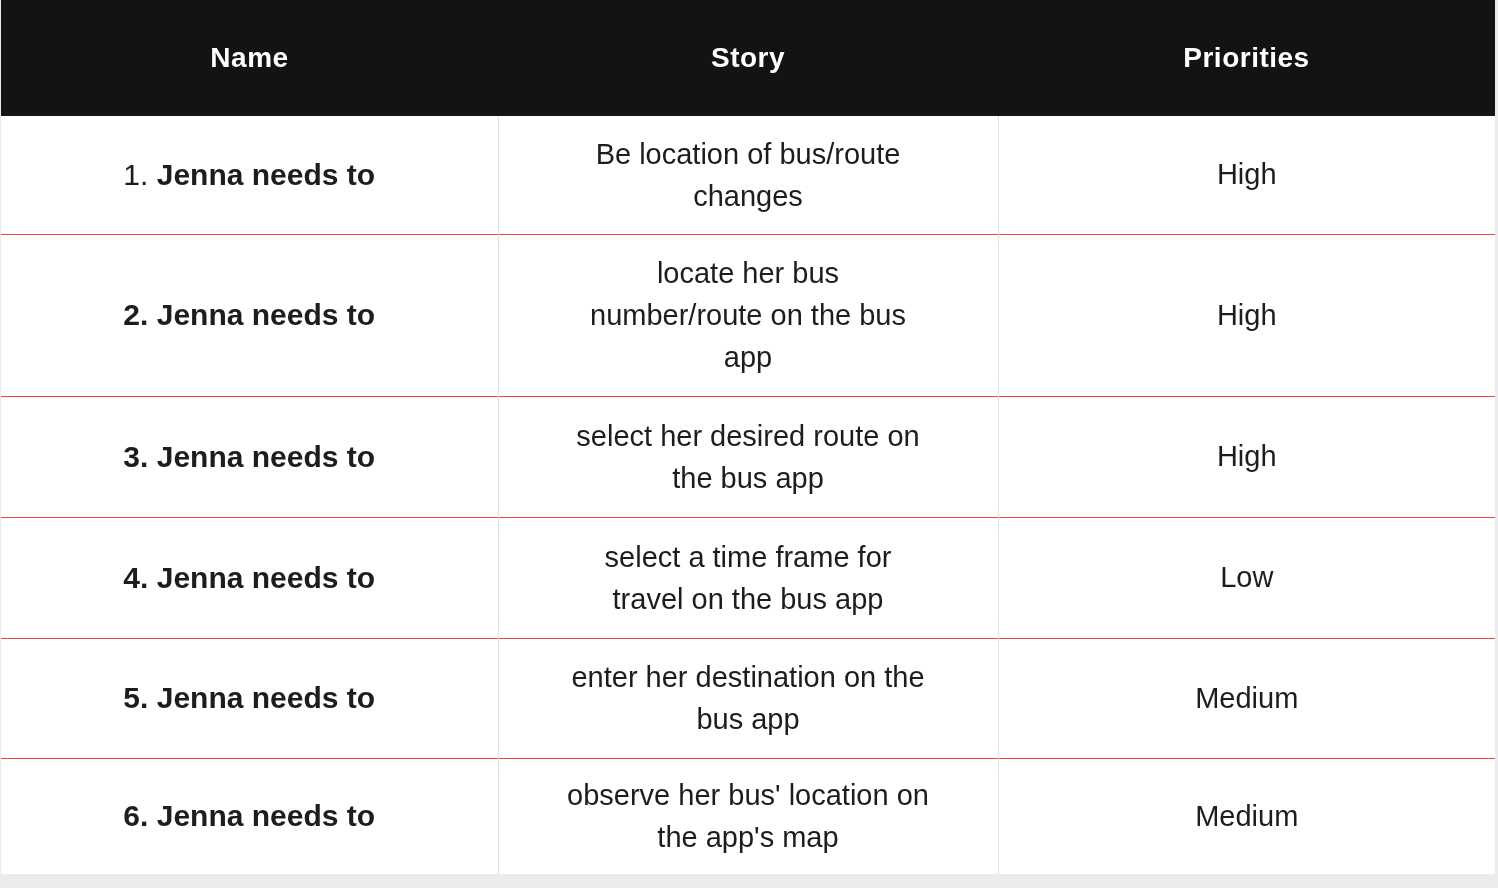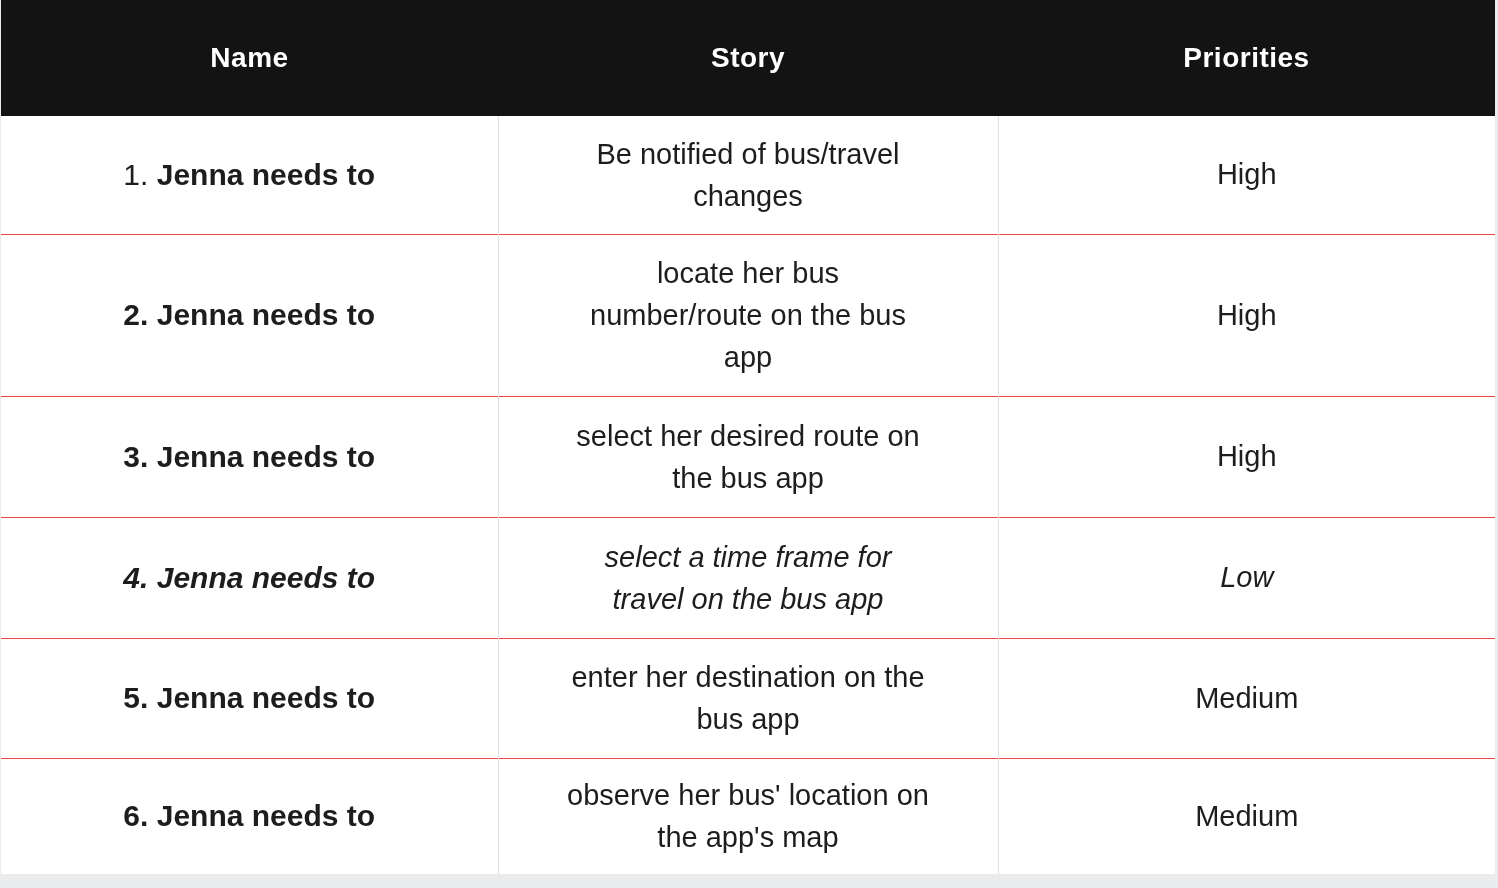--- a/index.html
+++ b/index.html
@@ -45,21 +45,21 @@
     vertical-align: middle;
     color: #1d1d1f;
     background: #ffffff;
     padding: 8px 20px;
   }
   tbody tr:first-child td { border-top: none; }
   tbody td + td { border-left: 1px solid #e0e0e0; }
   tbody tr:nth-child(1) { height: 118px; }
   tbody tr:nth-child(2) { height: 162px; }
   tbody tr:nth-child(3) { height: 121px; }
-  tbody tr:nth-child(4) { height: 121px; font-style: italic; }
+  tbody tr:nth-child(4) { height: 121px; }
   tbody tr:nth-child(5) { height: 120px; }
   tbody tr:nth-child(6) { height: 116px; }
 
   .name-cell { font-size: 30px; }
   .name-cell .num { font-weight: 400; }
   .name-cell .num.b { font-weight: 700; }
   .name-cell .name-text { font-weight: 700; text-align: center; }
 
   .story-cell {
     font-size: 29px;
@@ -80,21 +80,21 @@
           <th style="width:500px">Story</th>
           <th style="width:497px">Priorities</th>
         </tr>
       </thead>
       <tbody>
         <tr>
           <td class="name-cell">
             <span class="num">1.</span>
             <span class="name-text">Jenna needs to</span>
           </td>
-          <td class="story-cell">Be notified of bus/travel
+          <td class="story-cell">Be location of bus/route
 changes</td>
           <td class="priority-cell">High</td>
         </tr>
         <tr>
           <td class="name-cell">
             <span class="num b">2.</span>
             <span class="name-text">Jenna needs to</span>
           </td>
           <td class="story-cell">locate her bus
 number/route on the bus

